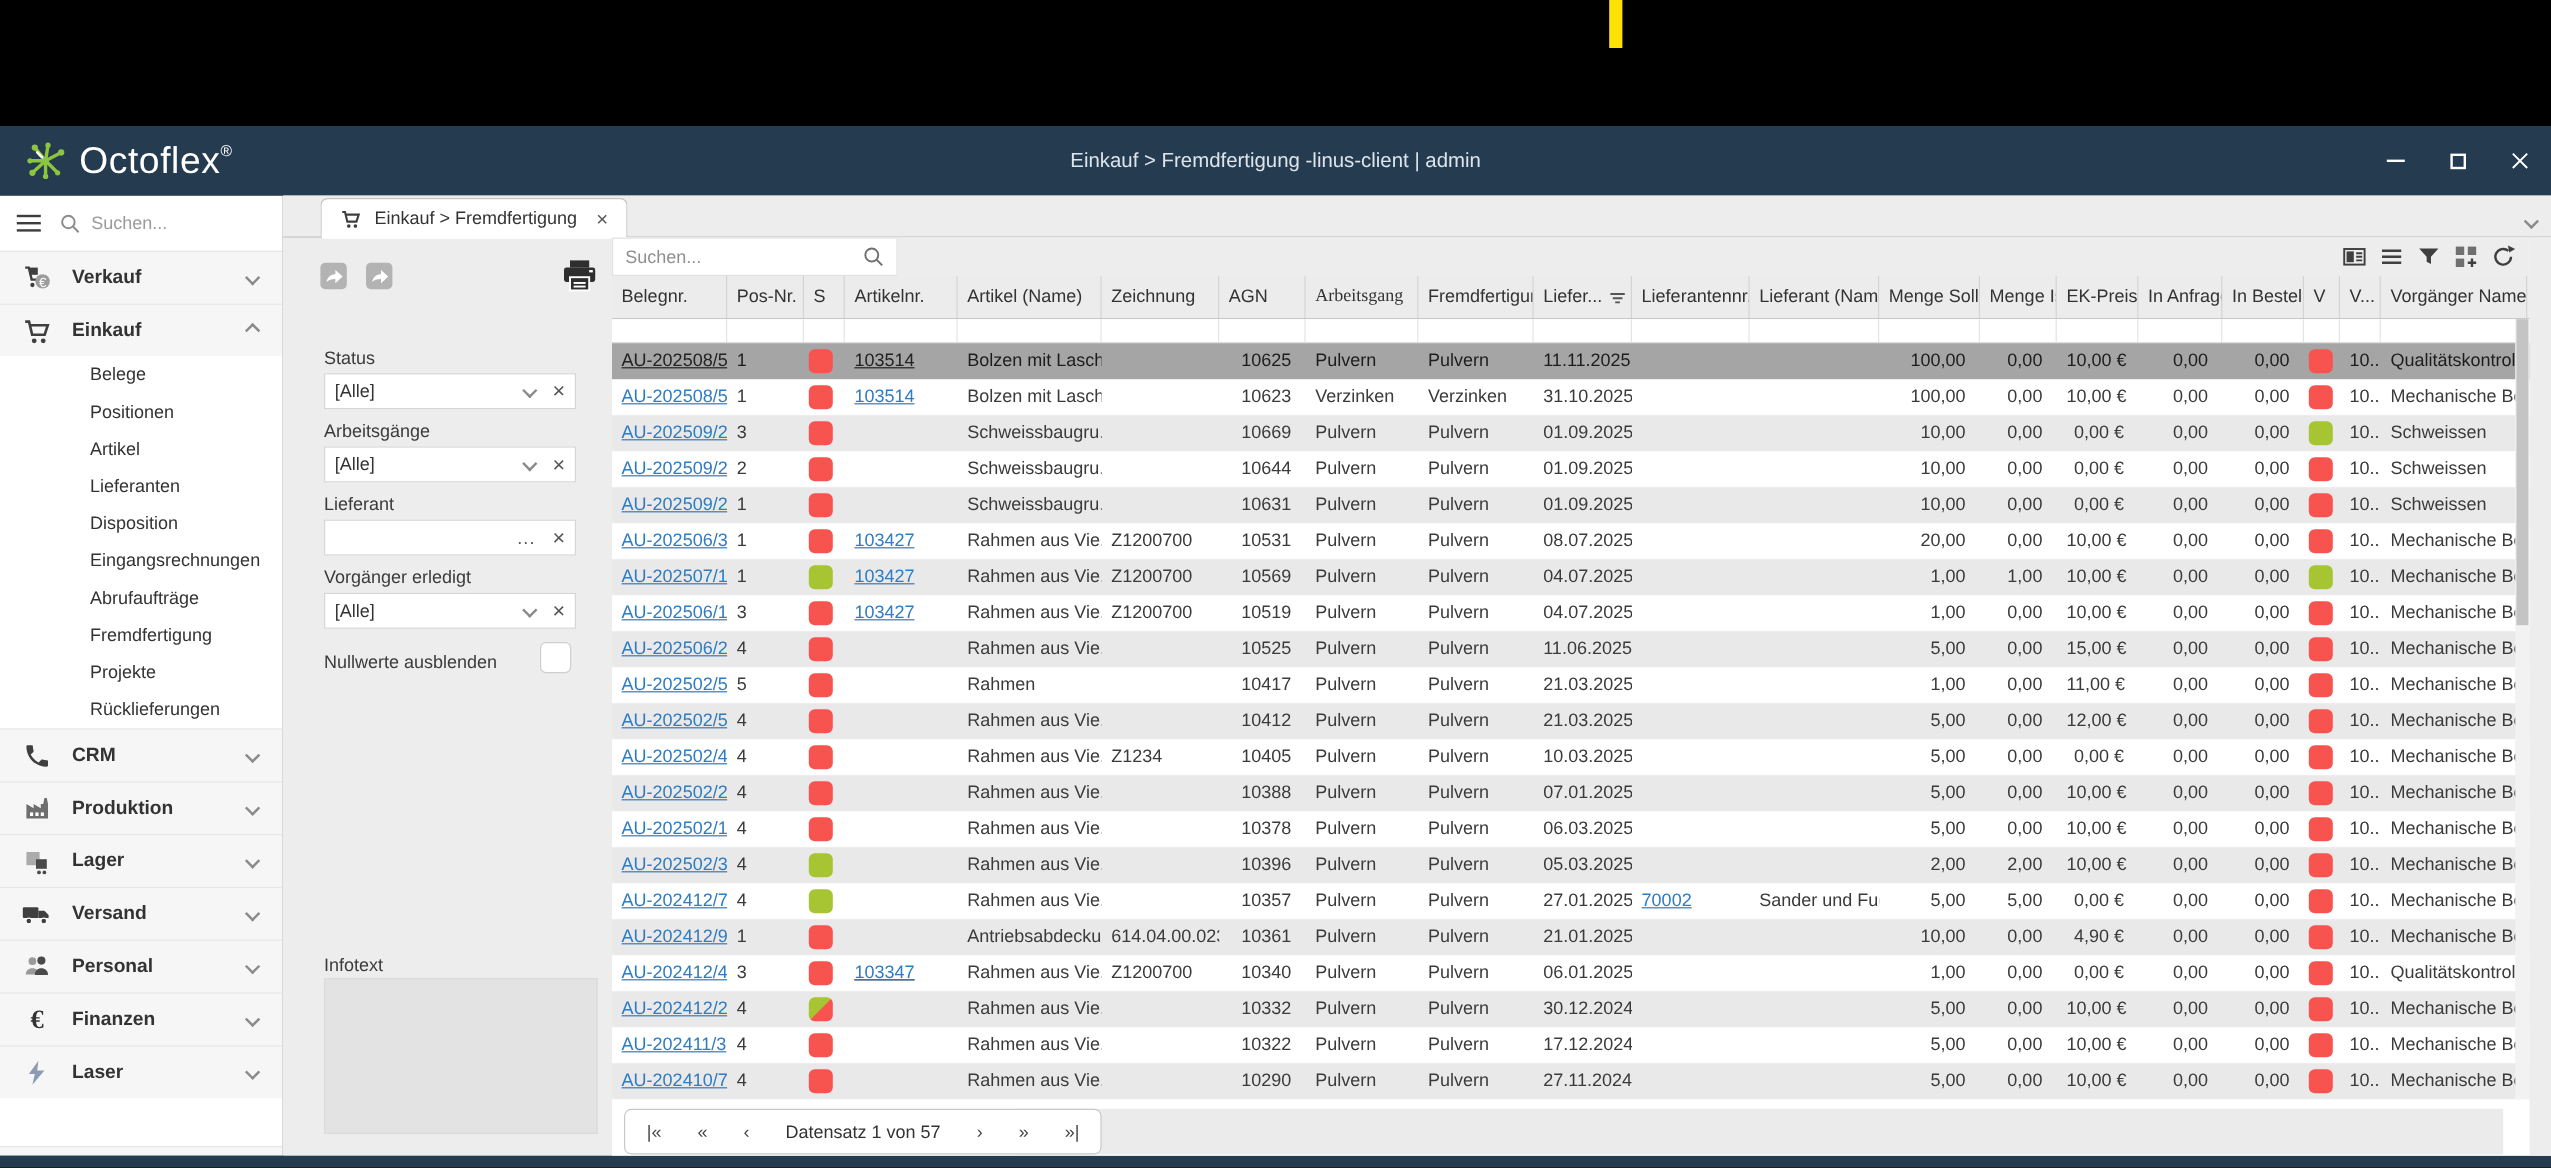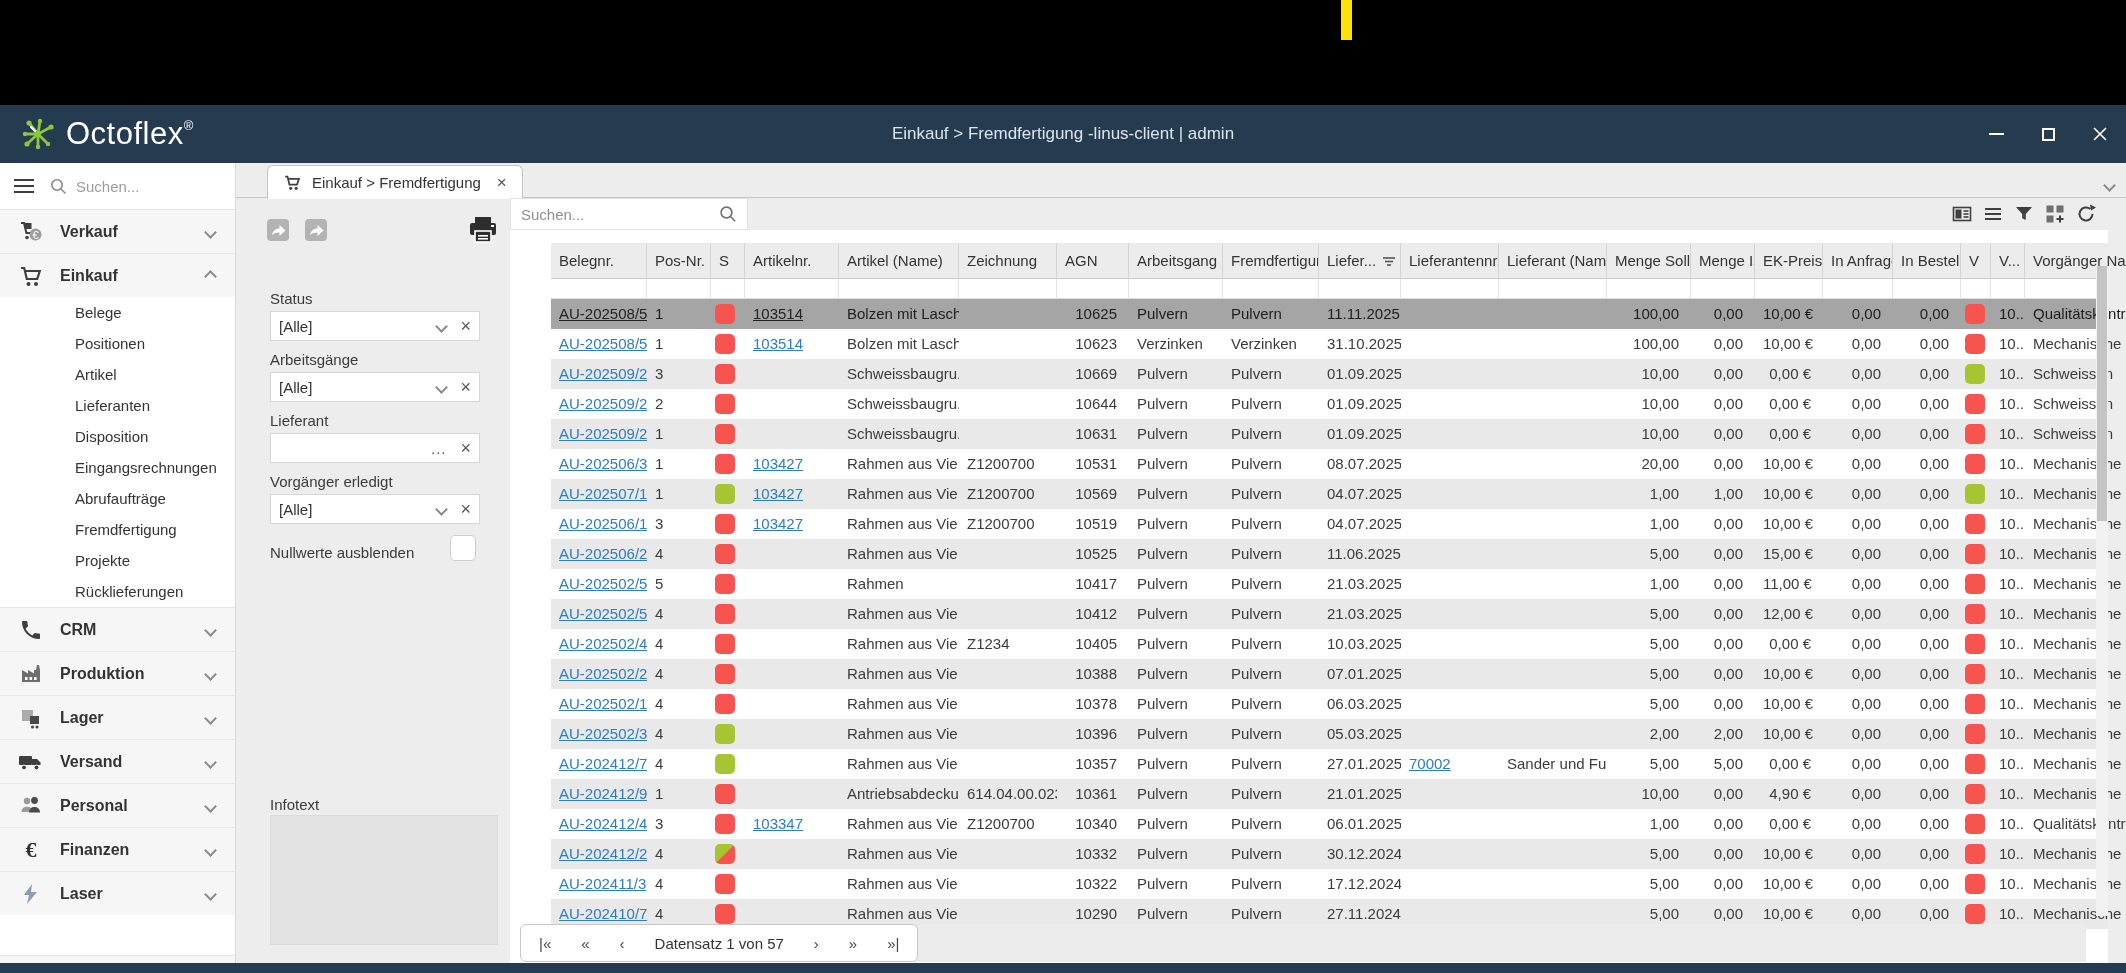--- a/index.html
+++ b/index.html
@@ -61,21 +61,21 @@
   .f-checkbox{position:absolute;left:198px;top:308px;width:26px;height:26px;background:#fff;border:1px solid #CFCFCF;border-radius:5px;cursor:pointer;}
   .f-infolabel{position:absolute;left:18px;top:598px;font-size:15px;color:#3b3b3b;}
   .f-infobox{position:absolute;left:18px;top:617px;width:228px;height:130px;background:#E3E3E3;border:1px solid #DADADA;}
   
   .tablepanel{position:absolute;left:274px;top:35px;right:0;bottom:0;background:#fff;}
   .tbl-topbar{position:absolute;left:0;top:0;right:18px;height:32px;background:#EDEDED;display:flex;align-items:center;}
   .tbl-search{width:238px;height:32px;background:#fff;border:1px solid #E2E2E2;display:flex;align-items:center;padding:0 10px;}
   .tbl-search-ph{flex:1;font-size:15px;color:#8f8f8f;}
   .tbl-tools{margin-left:auto;display:flex;align-items:center;gap:7px;padding-right:10px;}
   .tool{width:24px;height:24px;display:flex;align-items:center;justify-content:center;cursor:pointer;}
-  .tbl{position:absolute;left:0;top:45px;right:18px;margin-left:41px;}
+  .tbl{position:absolute;left:0;top:32px;right:18px;}
   .thead{display:flex;height:36px;background:#ECECEC;border-bottom:1px solid #C9C9C9;}
   .th{flex:0 0 auto;padding:0 8px;line-height:35px;font-size:15px;color:#333;border-right:1px solid #D4D4D4;
       white-space:nowrap;overflow:hidden;display:flex;align-items:center;gap:6px;}
   .th-fill{flex:1 1 auto;border-right:none;}
   .tfilter{display:flex;height:20px;background:#fff;border-bottom:1px solid #DCDCDC;}
   .tf{flex:0 0 auto;border-right:1px solid #E4E4E4;height:100%;}
   .tf-fill{flex:1 1 auto;border-right:none;}
   .tr{display:flex;height:30px;cursor:pointer;}
   .tr.stripe{background:#E9E9E9;}
   .tr.sel{background:#A5A5A5;}
@@ -482,21 +482,21 @@
                 </div>
                 <div class="th" style="width: 120px;">
                   <span>Artikel (Name)</span>
                 </div>
                 <div class="th" style="width: 98px;">
                   <span>Zeichnung</span>
                 </div>
                 <div class="th" style="width: 72px;">
                   <span>AGN</span>
                 </div>
-                <div class="th" style="width: 94px;">
+                <div class="th" style="width: 94px; font-family: Liberation Serif, serif;">
                   <span>Arbeitsgang</span>
                 </div>
                 <div class="th" style="width: 96px;">
                   <span>Fremdfertigung</span>
                 </div>
                 <div class="th" style="width: 82px;">
                   <span>Liefer...</span>
                   <span>
                     <svg width="14" height="12" viewBox="0 0 14 12">
                       <line x1="1" y1="3" x2="13" y2="3" stroke="#555" stroke-width="1.6"></line>

